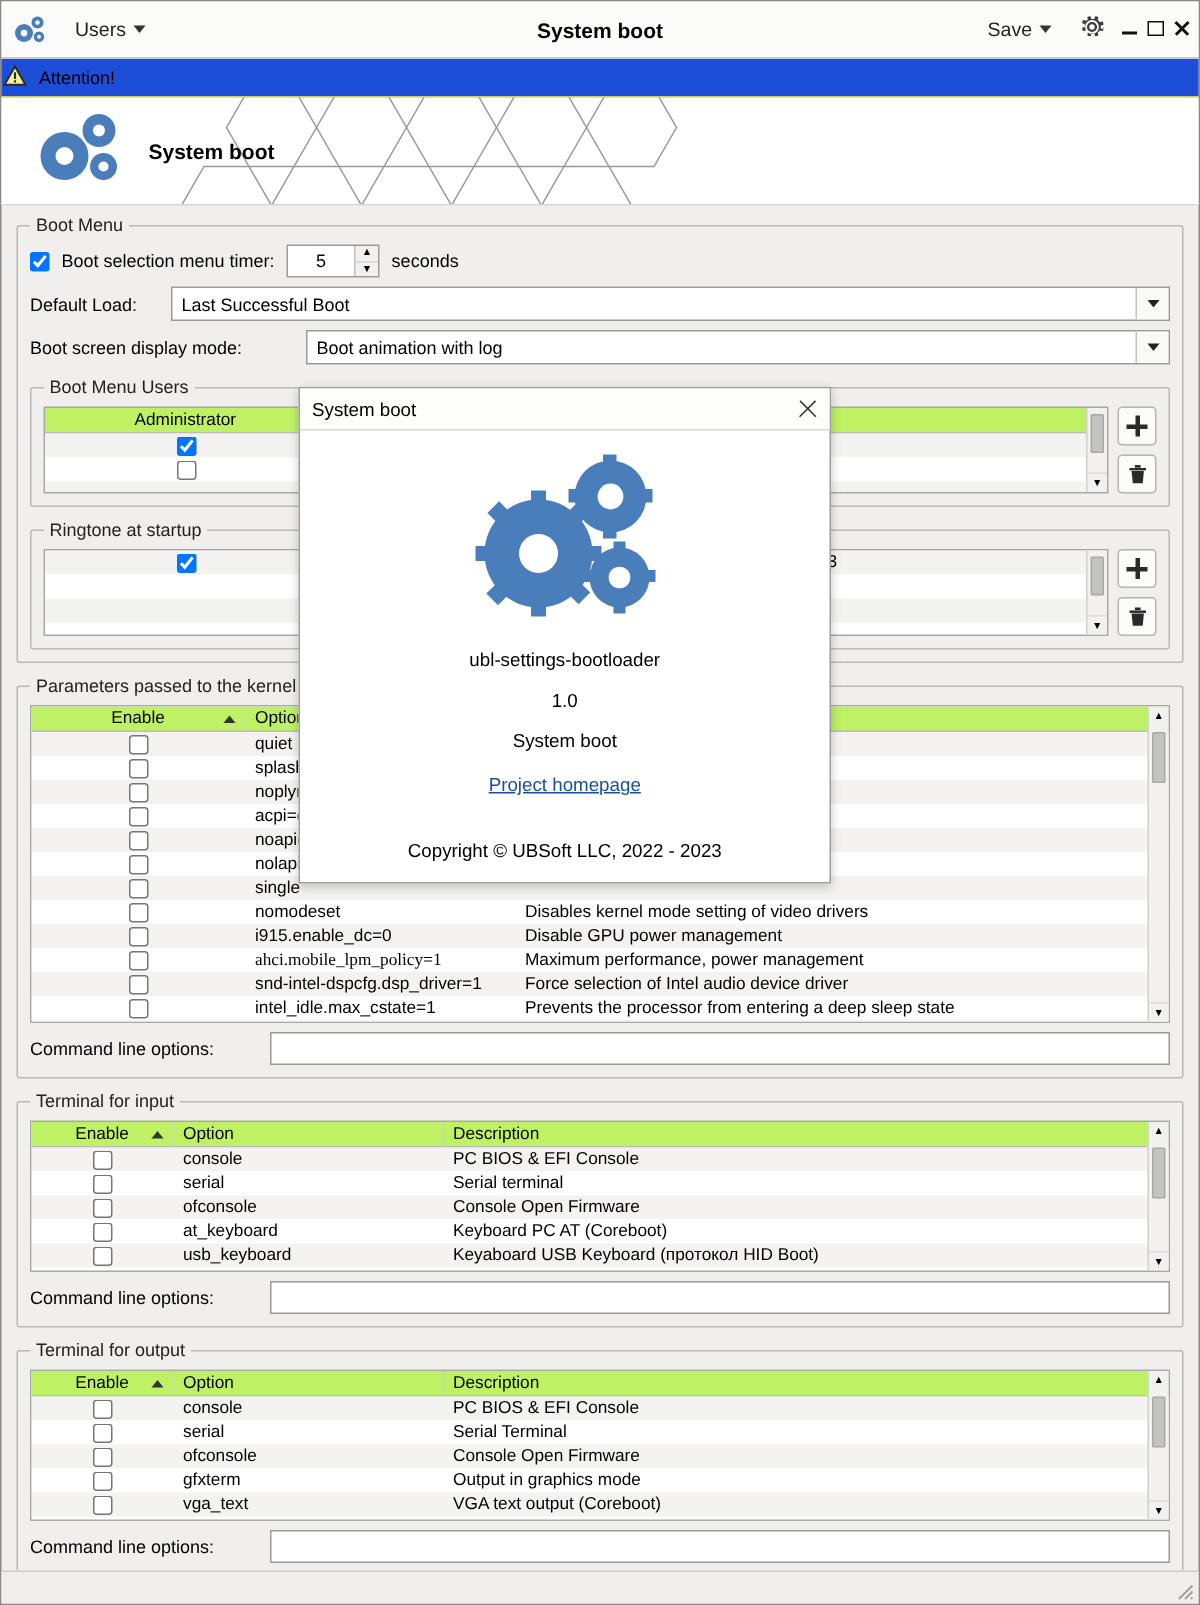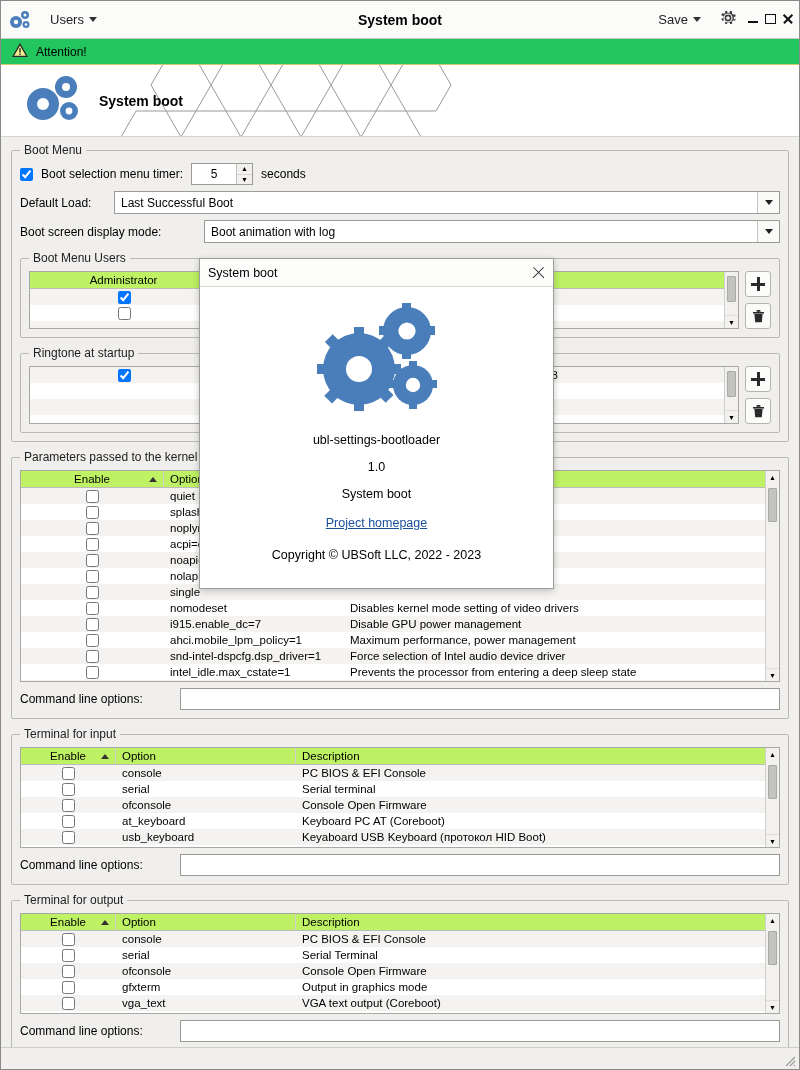--- a/index.html
+++ b/index.html
@@ -54,24 +54,24 @@
   .wclose { width: 11px; height: 11px; position: relative; }
   .wclose::before, .wclose::after {
     content:""; position:absolute; left:0; top:5px; width:12px; height:1.6px; background:#111;
   }
   .wclose::before { transform: rotate(45deg); }
   .wclose::after { transform: rotate(-45deg); }
 
   
   .attention {
     height: 26px;
-    background: #22c55e;
+    background: #1d4ed8;
     border-bottom: 1px solid #cfcb6c;
     display: flex; align-items: center; gap: 7px;
-    padding: 0 10px;
+    padding: 0 0;
     font-size: 12px;
     flex: 0 0 auto;
   }
   .warn-ico { width: 18px; height: 16px; }
 
   
   .banner {
     height: 72px;
     background: #ffffff;
     border-bottom: 1px solid #d5d5d2;
@@ -202,21 +202,21 @@
   .modal-title { font-size: 12.5px; }
   .modal-x { margin-left: auto; width: 14px; height: 14px; position: relative; }
   .modal-x::before, .modal-x::after { content:""; position:absolute; left:0; top:6px; width:15px; height:1.4px; background:#333; }
   .modal-x::before { transform: rotate(45deg); } .modal-x::after { transform: rotate(-45deg); }
   .modal-body { flex: 1; display: flex; flex-direction: column; align-items: center; padding-top: 14px; }
   .modal-logo { width: 140px; height: 118px; }
   .modal-name { margin-top: 14px; font-size: 12.5px; }
   .modal-ver { margin-top: 13px; font-size: 12.5px; }
   .modal-app { margin-top: 13px; font-size: 12.5px; }
   .modal-link { margin-top: 15px; font-size: 12.5px; color: #1a4f9c; text-decoration: underline; }
-  .modal-copy { margin-top: 18px; font-size: 12.5px; }
+  .modal-copy { margin-top: 30px; font-size: 12.5px; }
 </style>
 </head>
 <body>
 
 <div id="app">
 
   <div class="titlebar">
     <div class="tb-left">
       <span>
         <svg class="tb-logo" viewBox="0 0 52 48">
@@ -473,28 +473,28 @@
               <div class="td center" style="width: 143px;">
                 <input type="checkbox" style="">
               </div>
               <div class="td" style="width: 180px;">nomodeset</div>
               <div class="td" style="flex: 1 1 0%;">Disables kernel mode setting of video drivers</div>
             </div>
             <div class="tr">
               <div class="td center" style="width: 143px;">
                 <input type="checkbox" style="">
               </div>
-              <div class="td" style="width: 180px;">i915.enable_dc=7</div>
+              <div class="td" style="width: 180px;">i915.enable_dc=0</div>
               <div class="td" style="flex: 1 1 0%;">Disable GPU power management</div>
             </div>
             <div class="tr">
               <div class="td center" style="width: 143px;">
                 <input type="checkbox" style="">
               </div>
-              <div class="td" style="width: 180px;">ahci.mobile_lpm_policy=1</div>
+              <div class="td" style="width: 180px; font-family: Liberation Serif, serif;">ahci.mobile_lpm_policy=1</div>
               <div class="td" style="flex: 1 1 0%;">Maximum performance, power management</div>
             </div>
             <div class="tr">
               <div class="td center" style="width: 143px;">
                 <input type="checkbox" style="">
               </div>
               <div class="td" style="width: 180px;">snd-intel-dspcfg.dsp_driver=1</div>
               <div class="td" style="flex: 1 1 0%;">Force selection of Intel audio device driver</div>
             </div>
             <div class="tr">

